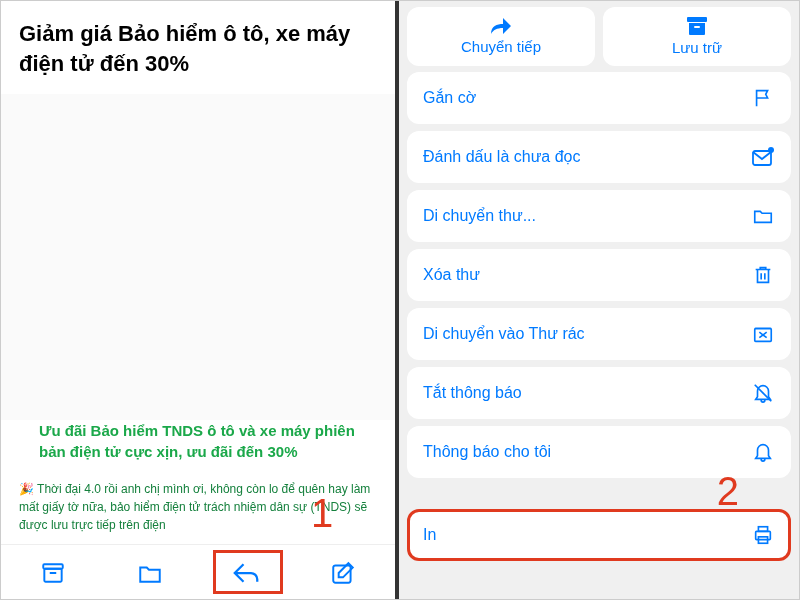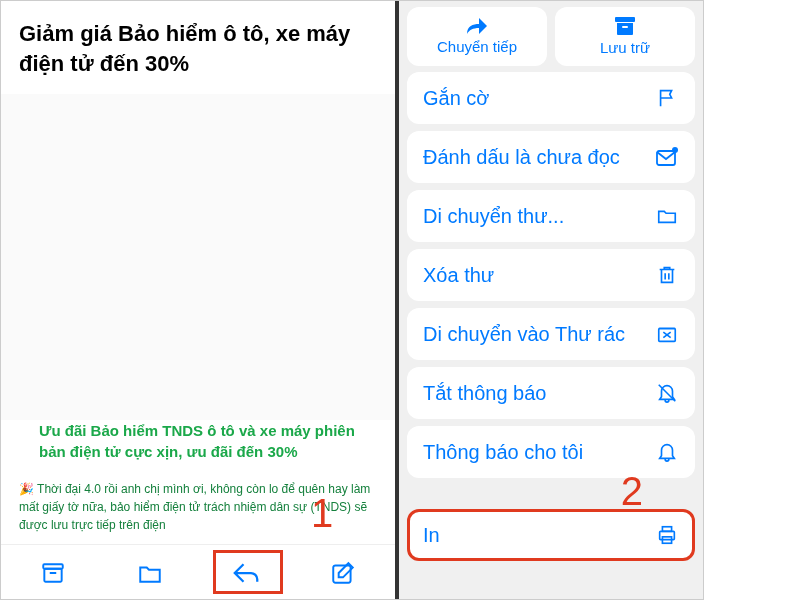--- a/index.html
+++ b/index.html
@@ -1,37 +1,37 @@
 <!DOCTYPE html>
 <html><head>
 <meta charset="utf-8">
 <style>
   * { box-sizing: border-box; margin: 0; padding: 0; }
   body { font-family: -apple-system, Helvetica, Arial, sans-serif; background: #fff; width: 800px; height: 600px; overflow: hidden; }
-  .wrap { display: flex; width: 704px; height: 600px; border: 1px solid #ccc; }
+  .wrap { display: flex; width: 800px; height: 600px; border: 1px solid #ccc; }
   .panel { position: relative; height: 100%; }
   .left { width: 398px; border-right: 4px solid #333; display: flex; flex-direction: column; background: #fff; }
   .right { flex: 1; background: #f0f0f0; display: flex; flex-direction: column; padding: 6px 8px 0 8px; }
   
   .left-header { padding: 18px 18px 10px 18px; }
   .left-title { font-size: 22px; font-weight: 700; line-height: 1.35; }
   .left-spacer { flex: 1; background: #fafafa; margin-top: 6px; }
   .left-promo { padding: 0 18px 10px 18px; }
   .promo-green { color: #1ba84a; font-size: 15px; font-weight: 700; line-height: 1.4; margin-bottom: 18px; margin-left: 20px; }
   .promo-gray { color: #15803d; font-size: 12px; line-height: 1.5; }
   .toolbar { display: flex; justify-content: space-around; align-items: center; padding: 10px 4px 8px 4px; border-top: 1px solid #eee; }
   .tb-btn { width: 60px; height: 36px; display: flex; align-items: center; justify-content: center; color: #007aff; }
   .hl1 { position: absolute; border: 3px solid #e03a1f; }
   .step-num { position: absolute; color: #e03a1f; font-size: 40px; font-weight: 500; }
 
   .top-row { display: flex; gap: 8px; margin-bottom: 6px; }
   .top-card { flex: 1; background: #fff; border-radius: 12px; padding: 8px 6px 10px 6px; color: #007aff; display: flex; flex-direction: column; align-items: center; justify-content: center; font-size: 15px; }
   .top-card svg { margin-bottom: 2px; }
   
-  .menu-item { background: #fff; border-radius: 12px; margin-bottom: 7px; padding: 14px 16px; display: flex; align-items: center; justify-content: space-between; color: #007aff; font-size: 20px; }
+  .menu-item { background: #fff; border-radius: 12px; margin-bottom: 7px; padding: 14px 16px; display: flex; align-items: center; justify-content: space-between; color: #007aff; font-size: 16px; }
   .menu-item .ico { width: 24px; height: 24px; display:flex; align-items:center; justify-content:center; }
   .menu-item.highlighted { border: 3px solid #e03a1f; padding: 11px 13px; margin-top: 24px; }
 
   svg { stroke: #007aff; fill: none; stroke-width: 1.8; }
 </style>
 </head>
 <body>
 
 <div class="wrap">
 

